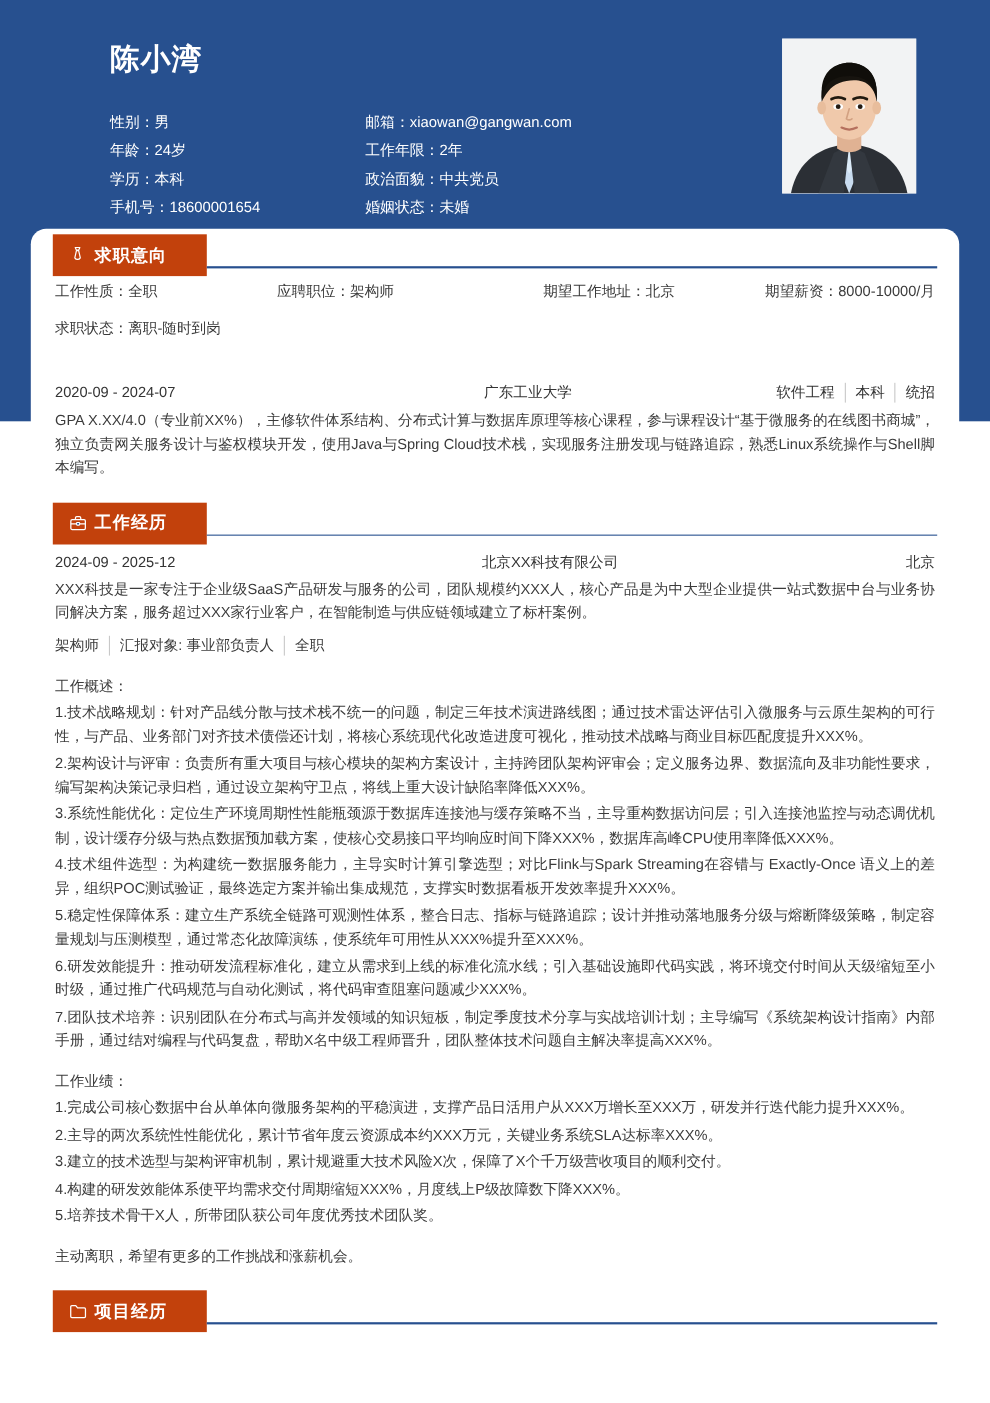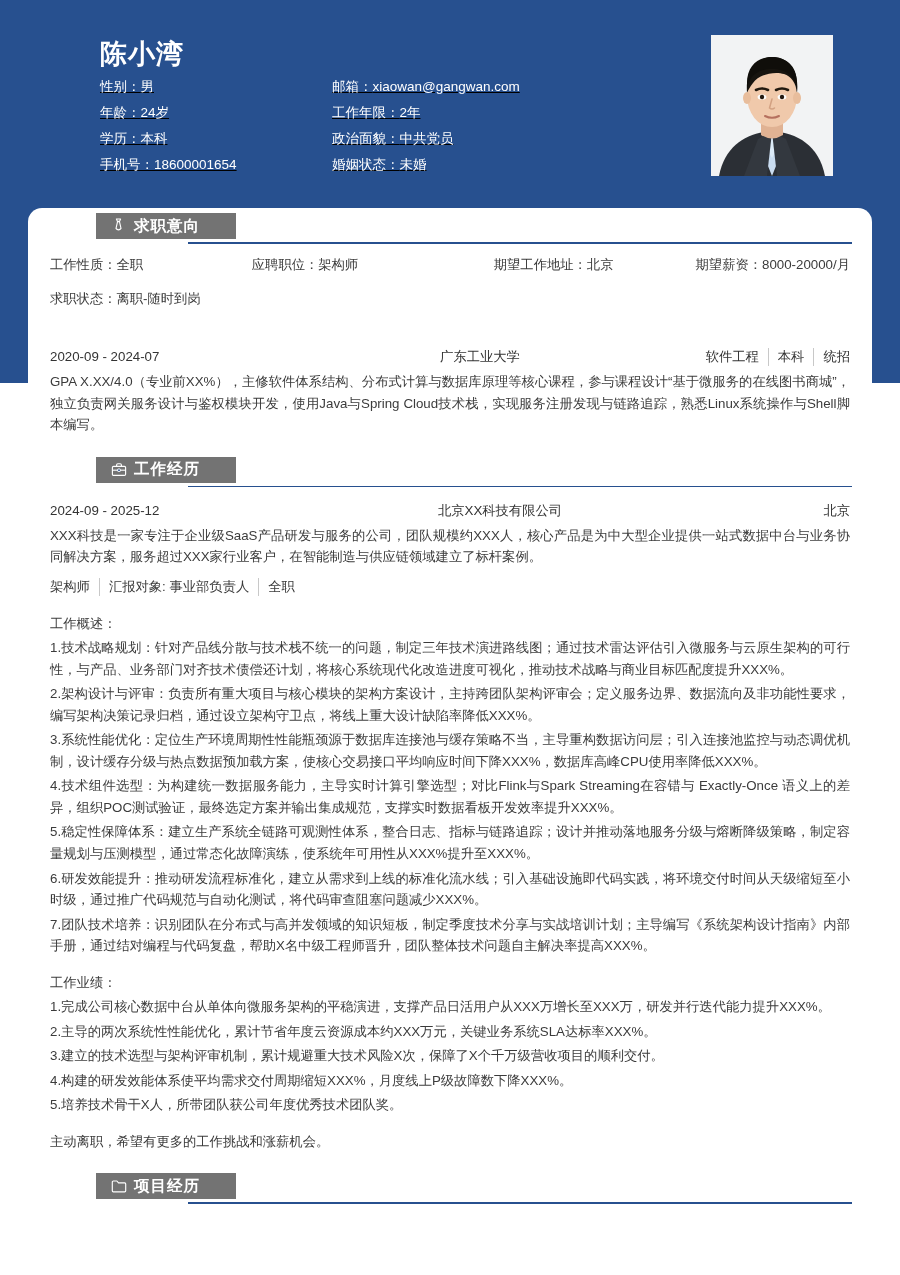--- a/index.html
+++ b/index.html
@@ -38,23 +38,22 @@
     top: 41px;
     font-size: 27px;
     font-weight: bold;
     color: #ffffff;
     letter-spacing: 1px;
     line-height: 1;
   }
   .info-grid {
     position: absolute;
     left: 76px;
-    top: 74px;
+    top: 98px;
     width: 570px;
-    text-decoration: underline;
   }
   .info-row {
     display: flex;
     height: 26px;
     align-items: center;
   }
   .info-cell {
     font-size: 13.5px;
     color: #ffffff;
     white-space: nowrap;
@@ -92,28 +91,27 @@
   }
   .sec-head {
     position: relative;
     height: 42px;
     margin: 0 20px;
   }
   .sec-badge {
     position: absolute;
     left: 0;
     top: 5px;
-    height: 26px;
+    height: 38px;
     min-width: 140px;
-    background: #737373;
+    background: #c2410c;
     display: flex;
     align-items: center;
     padding: 0 18px 0 14px;
     box-sizing: border-box;
-    margin-left: 48px;
   }
   .sec-badge .sec-icon {
     width: 17px;
     height: 17px;
     margin-right: 7px;
     display: inline-flex;
     align-items: center;
     justify-content: center;
     flex: 0 0 auto;
   }
@@ -282,21 +280,21 @@
         </span>
         <span class="sec-title">求职意向</span>
       </div>
       <div class="sec-rule"></div>
     </div>
     <div class="sec-body">
       <div class="ji-row">
         <div class="ji-cell w1"><span>工作性质：</span><span>全职</span></div>
         <div class="ji-cell w2"><span>应聘职位：</span><span>架构师</span></div>
         <div class="ji-cell w3"><span>期望工作地址：</span><span>北京</span></div>
-        <div class="ji-cell w4"><span>期望薪资：</span><span>8000-20000/月</span></div>
+        <div class="ji-cell w4"><span>期望薪资：</span><span>8000-10000/月</span></div>
       </div>
       <div class="ji-row ji-row2">
         <div class="ji-cell w1"><span>求职状态：</span><span>离职-随时到岗</span></div>
       </div>
     </div>
   </div>
 
   <div class="sec-gap"></div>
 
   <div class="section">

